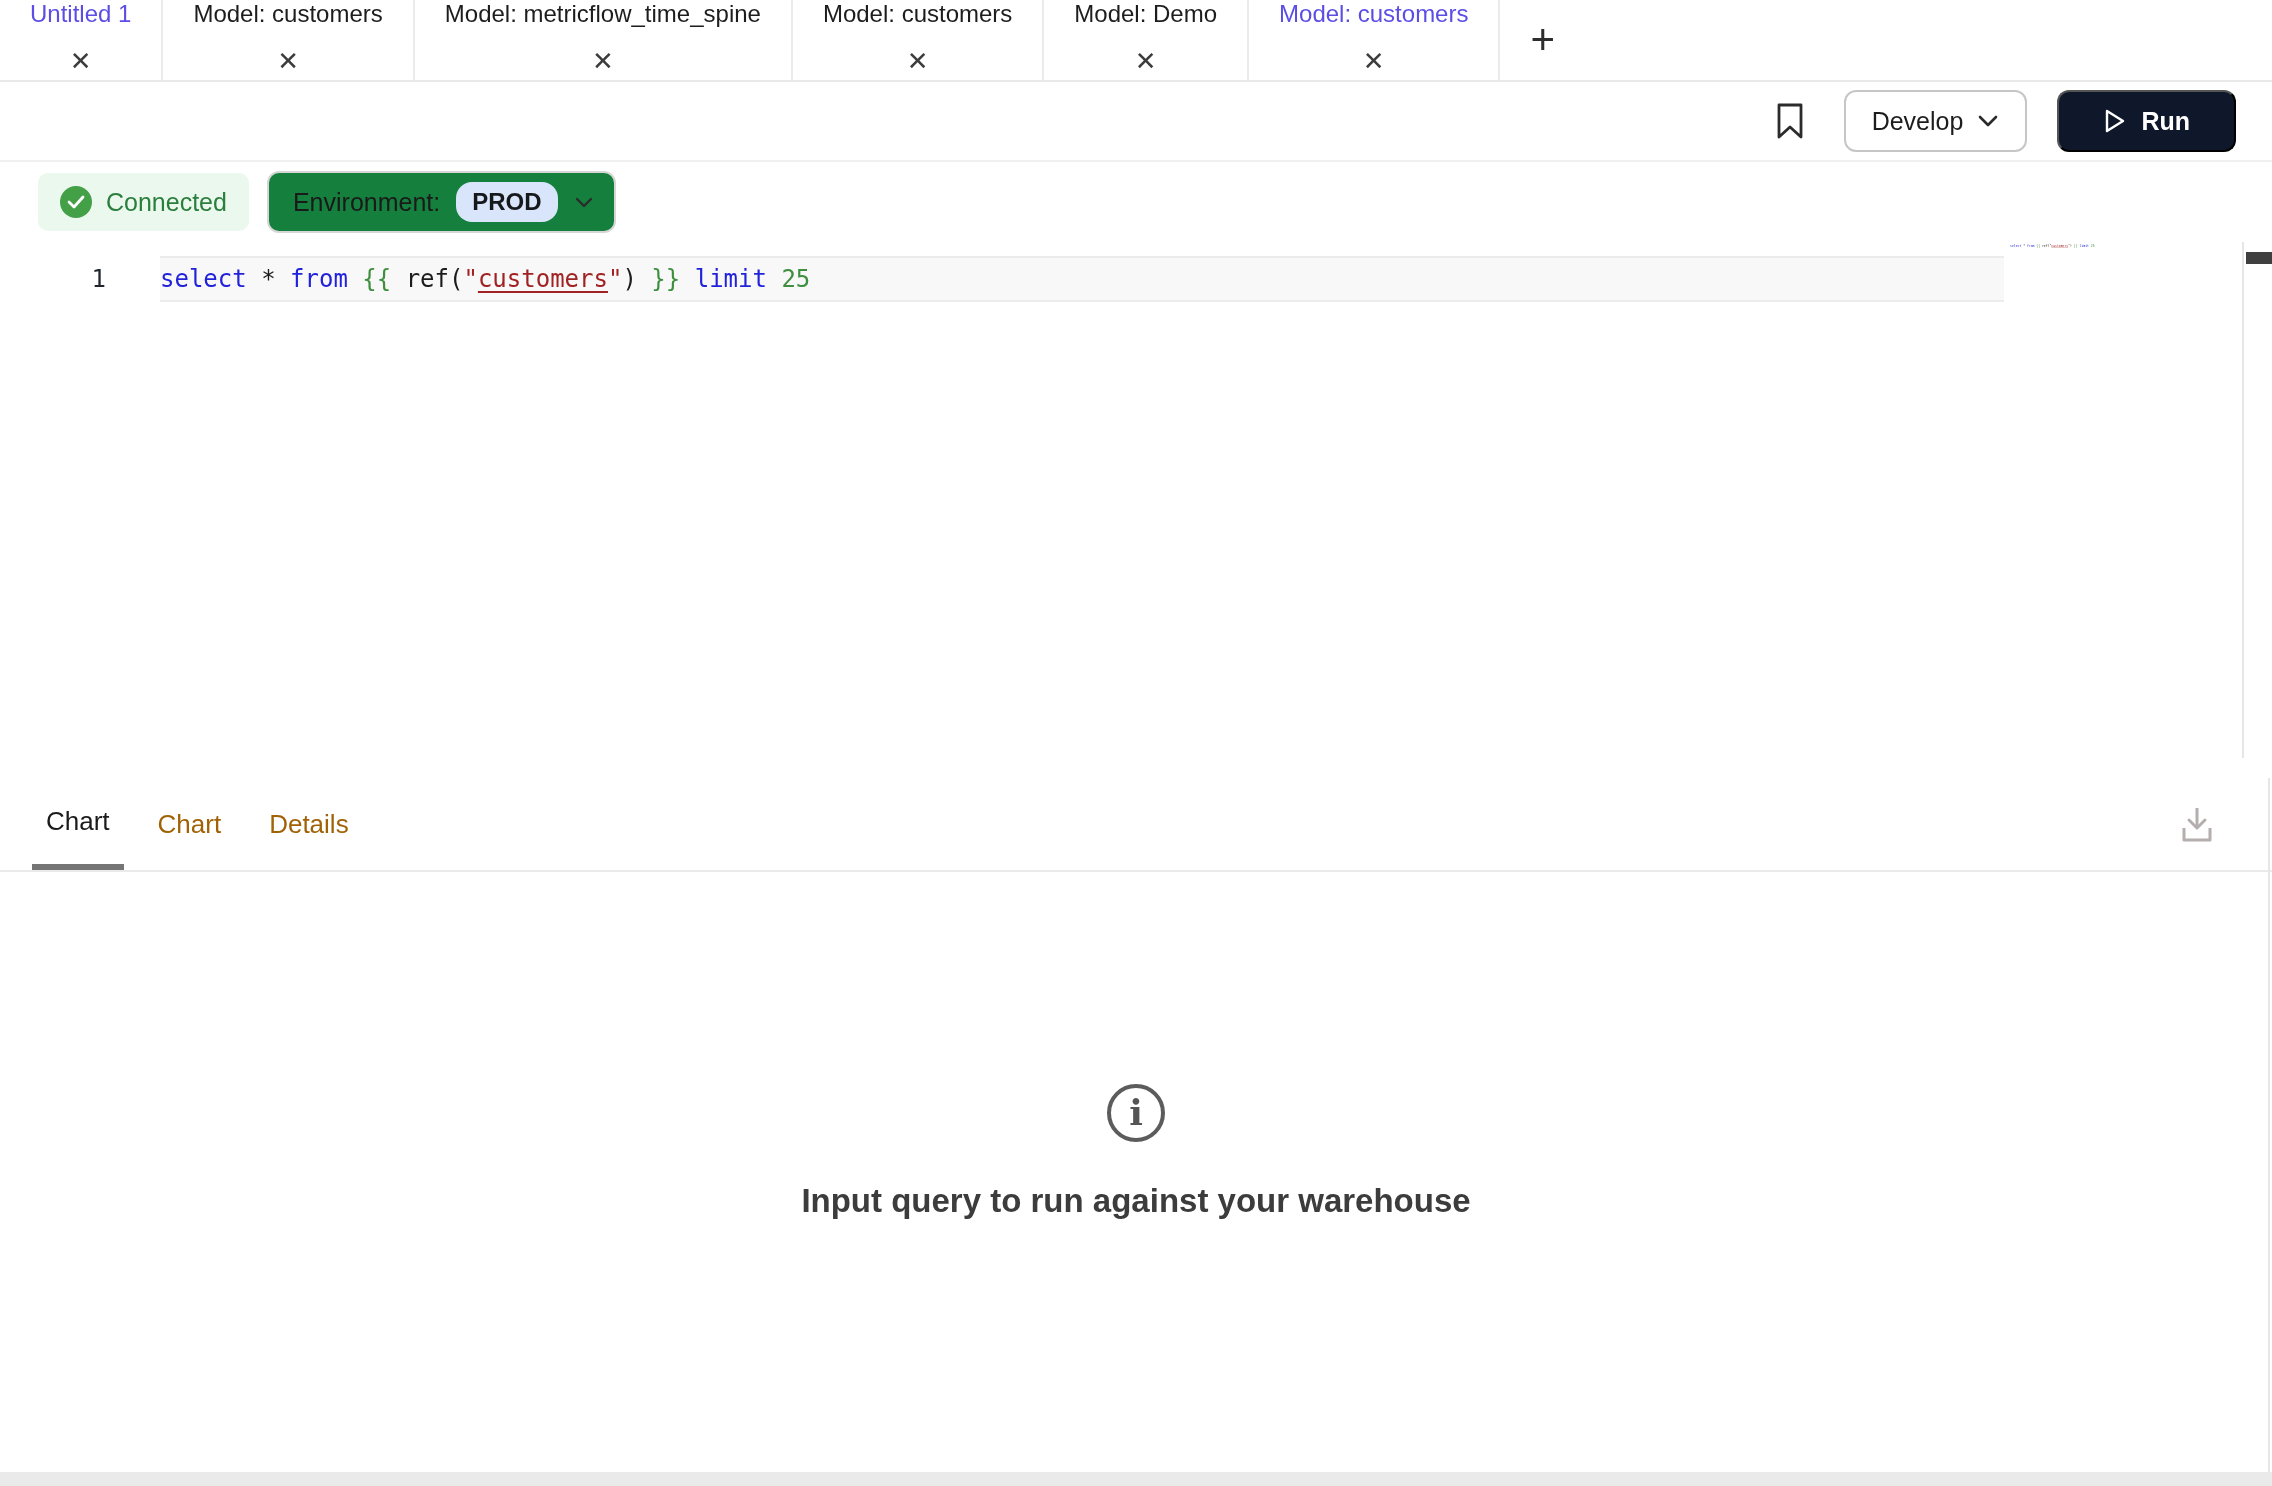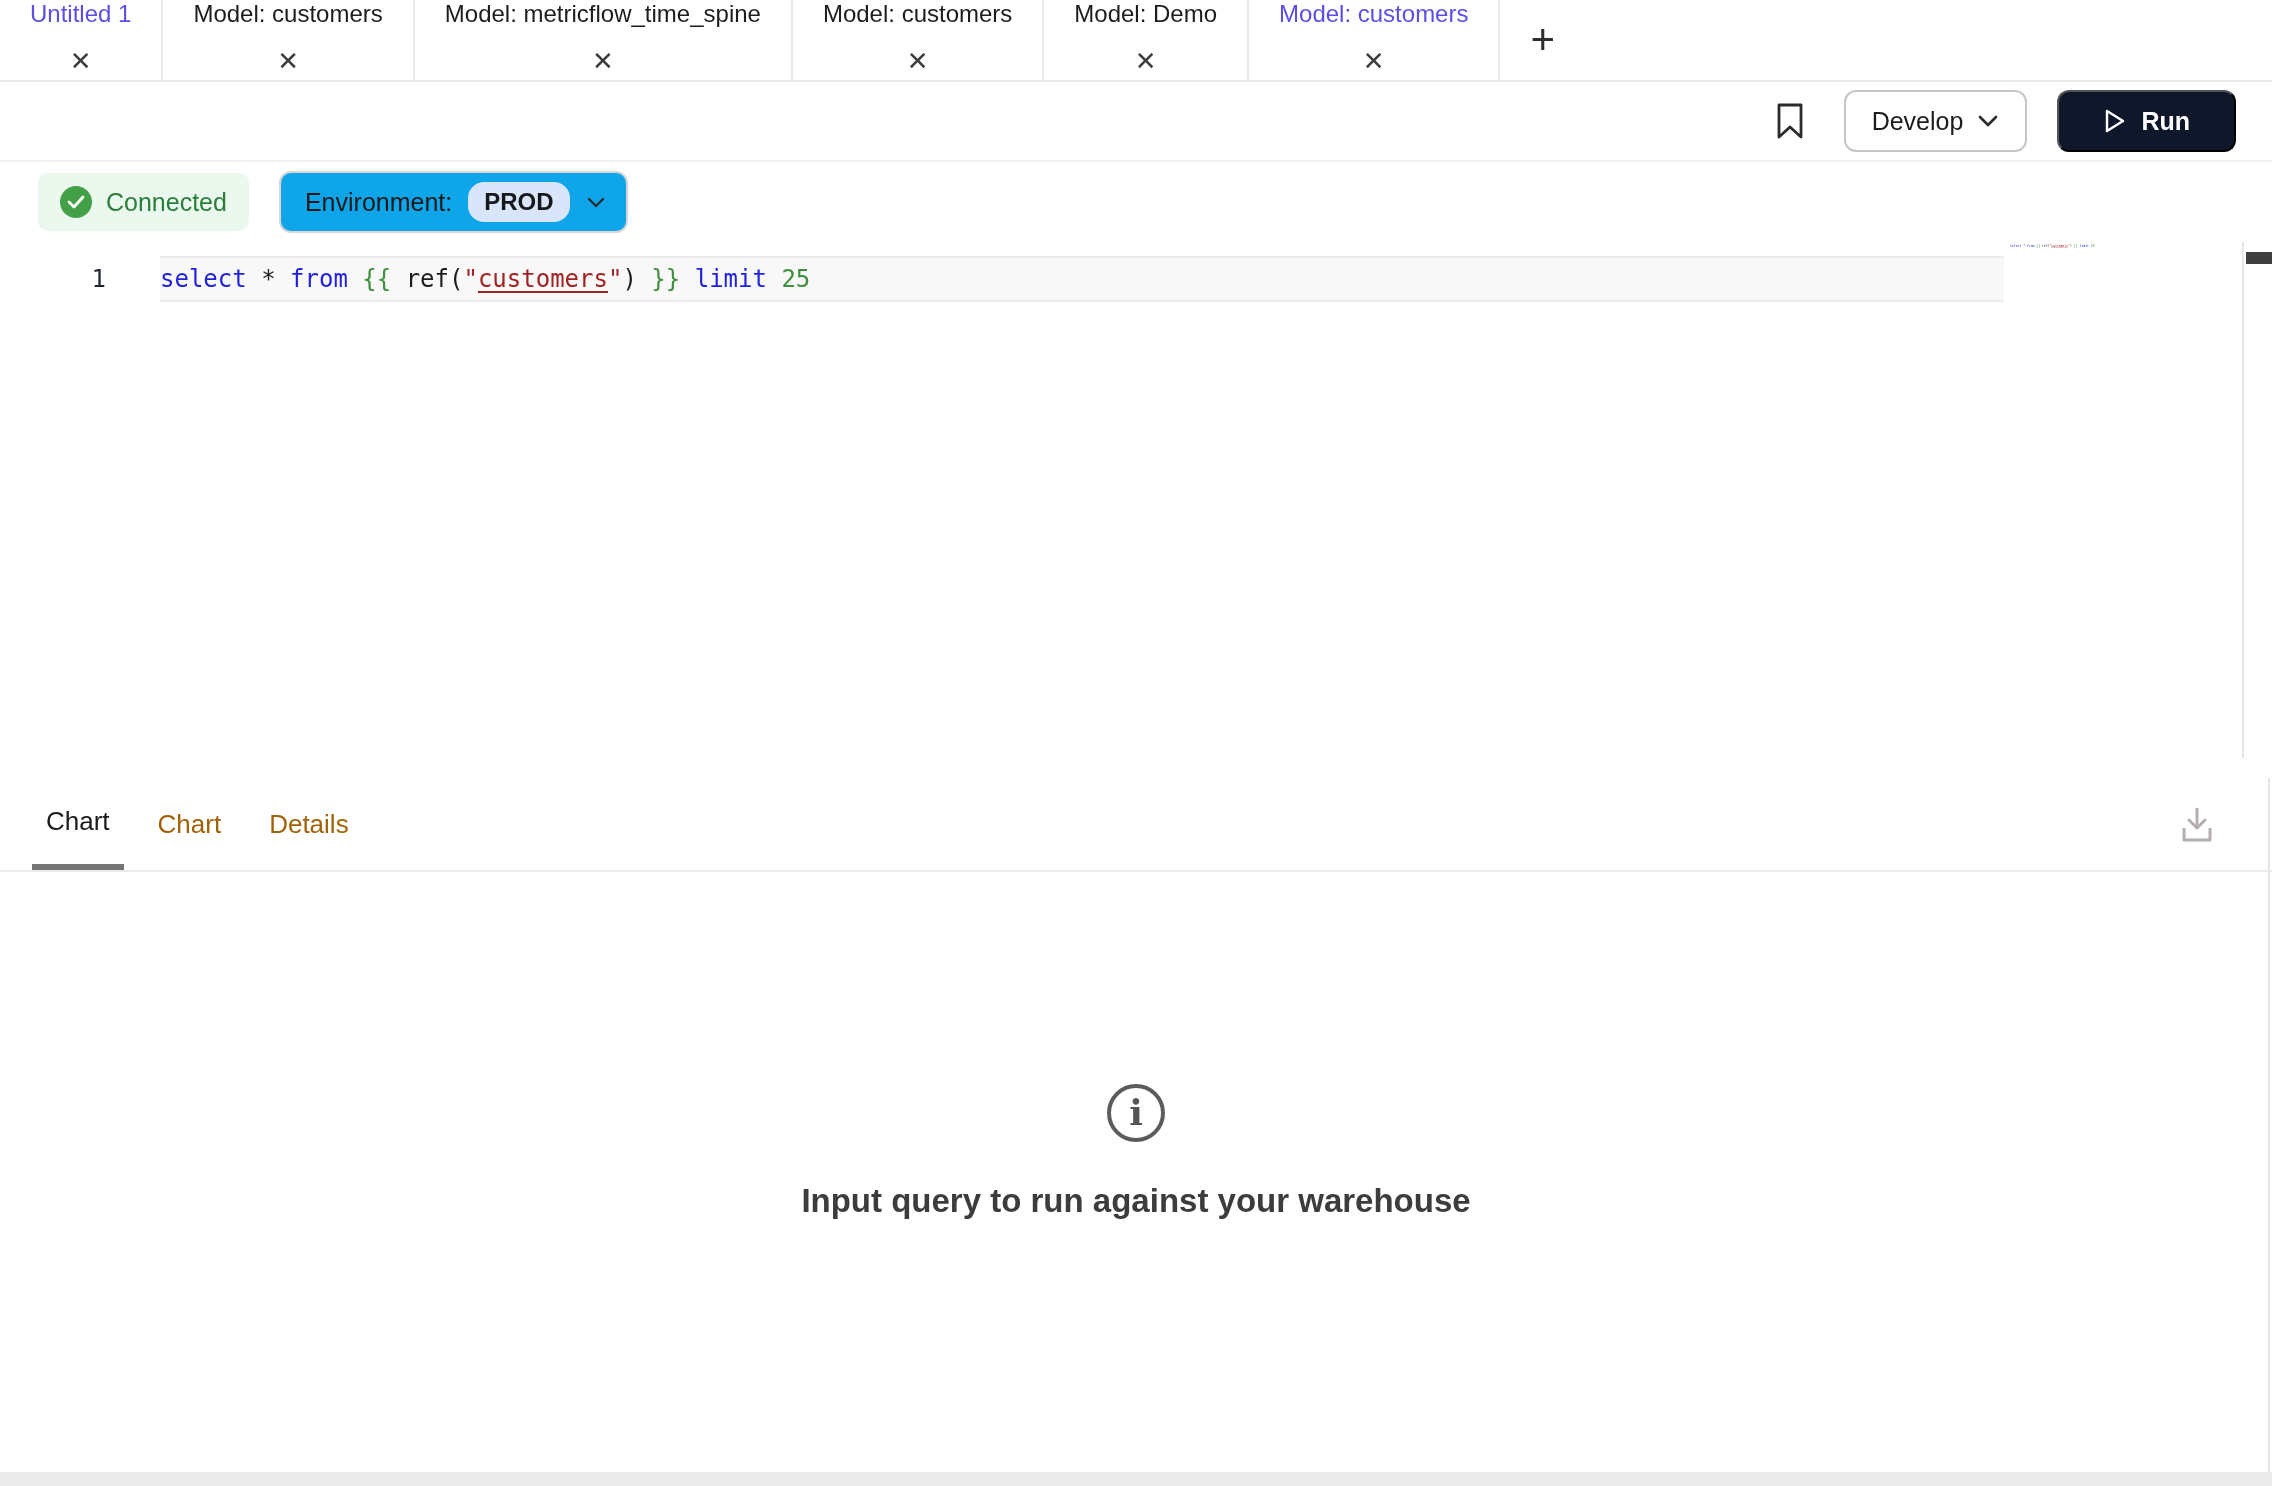--- a/index.html
+++ b/index.html
@@ -16,25 +16,25 @@
   .tab-plus { display:flex; align-items:center; padding:0 30px; font-size:42px; font-weight:300; color:#2d2d2d; cursor:pointer; }
 
   
   .toolbar { display:flex; align-items:center; justify-content:flex-end; height:80px; padding-right:36px; gap:30px; border-bottom:2px solid #f0f0f0; }
   .icon-btn { display:flex; align-items:center; justify-content:center; width:48px; height:48px; cursor:pointer; }
   .btn { display:flex; align-items:center; gap:14px; height:62px; border-radius:12px; font-size:25px; cursor:pointer; }
   .btn-develop { border:2px solid #c6c6c6; background:#fff; color:#1d1d1d; padding:0 26px; font-weight:500; }
   .btn-run { background:#0f172a; color:#fff; padding:0 44px; font-weight:600; }
 
   
-  .status-row { display:flex; align-items:center; height:80px; padding-left:38px; gap:30px; }
+  .status-row { display:flex; align-items:center; height:80px; padding-left:38px; gap:18px; }
   .badge-connected { display:flex; align-items:center; gap:14px; height:58px; padding:0 22px; border-radius:10px; background:#EBF8EE; }
   .badge-connected .txt { font-size:25px; font-weight:500; color:#2B7F3C; }
   .check-circle { display:flex; align-items:center; justify-content:center; width:32px; height:32px; border-radius:50%; background:#43A047; }
-  .env-select { display:flex; align-items:center; gap:16px; height:62px; padding:0 20px 0 24px; border:2px solid #d6d6d6; border-radius:12px; background:#0ea5e9; cursor:pointer; }
+  .env-select { display:flex; align-items:center; gap:16px; height:62px; padding:0 20px 0 24px; border:2px solid #d6d6d6; border-radius:12px; background:#15803d; cursor:pointer; }
   .env-label { font-size:25px; color:#1a1a1a; }
   .env-pill { background:#D8E5FA; border-radius:16px; padding:6px 16px; font-size:24px; font-weight:600; color:#16181c; }
 
   
   .editor { position:relative; height:516px; background:#fff; }
   .code-line { position:absolute; top:14px; left:0; right:0; height:46px; display:flex; }
   .gutter { width:160px; text-align:right; padding-right:54px; font-family:"DejaVu Sans Mono", monospace; font-size:24px; line-height:46px; color:#1f2430; }
   .line-hl { width:1844px; height:46px; background:#f8f8f8; border-top:2px solid #ececec; border-bottom:2px solid #ececec; }
   .code { font-family:"DejaVu Sans Mono", monospace; font-size:24px; line-height:42px; white-space:pre; }
   .tk-kw { color:#2222DB; } .tk-plain { color:#1c1c1c; } .tk-brace { color:#3E8F3E; }

